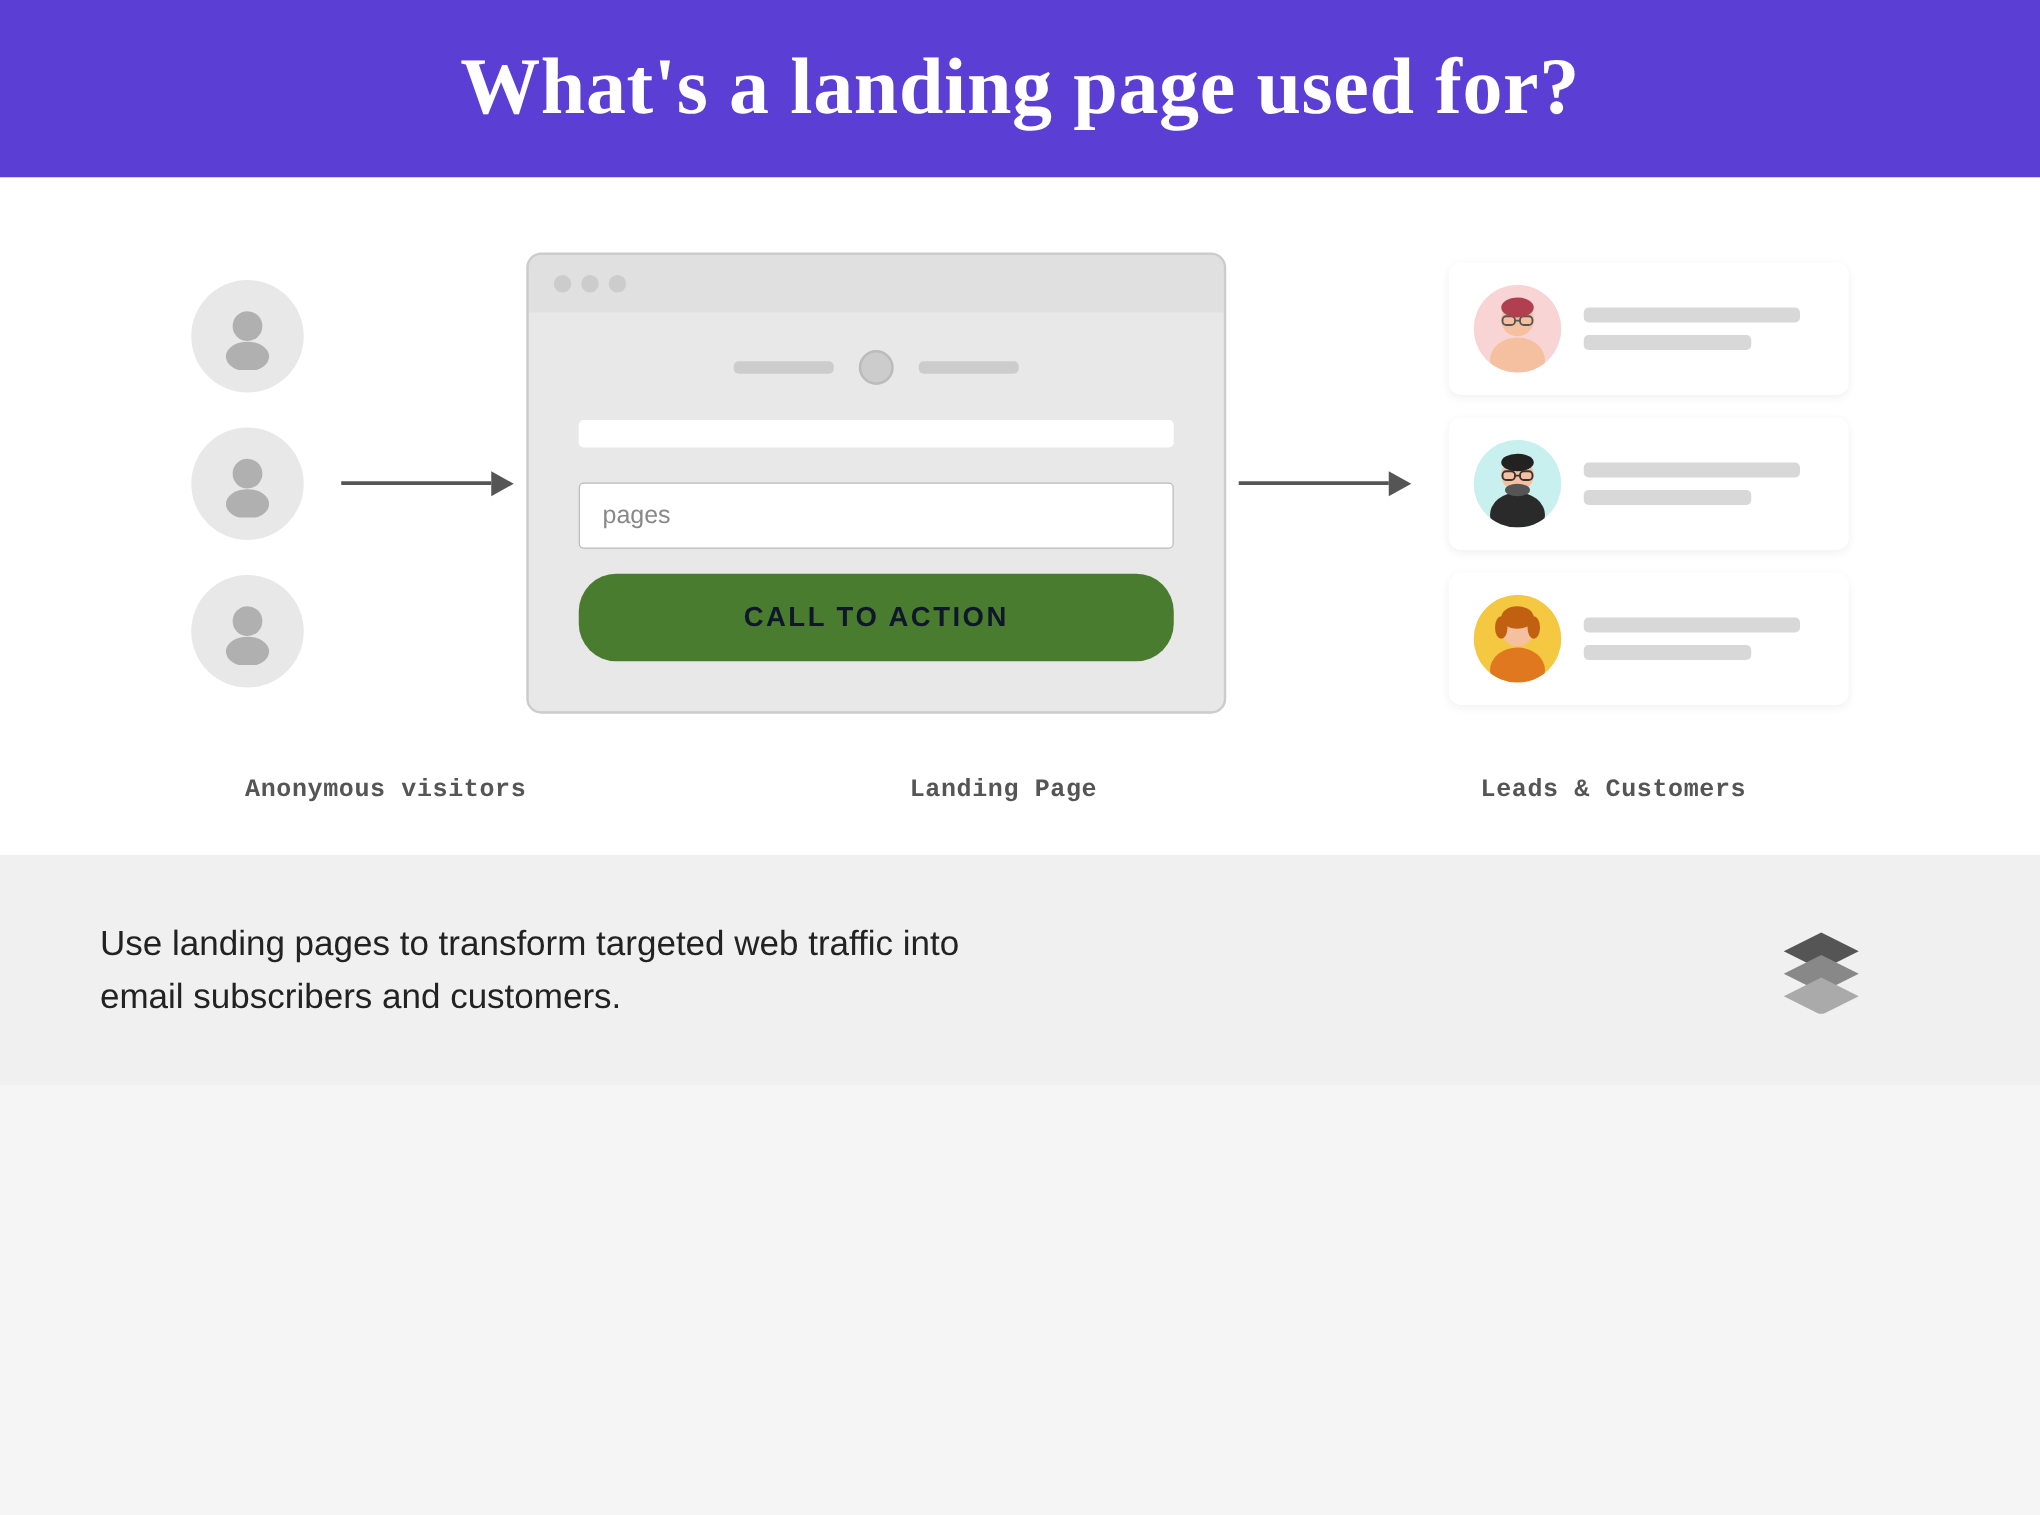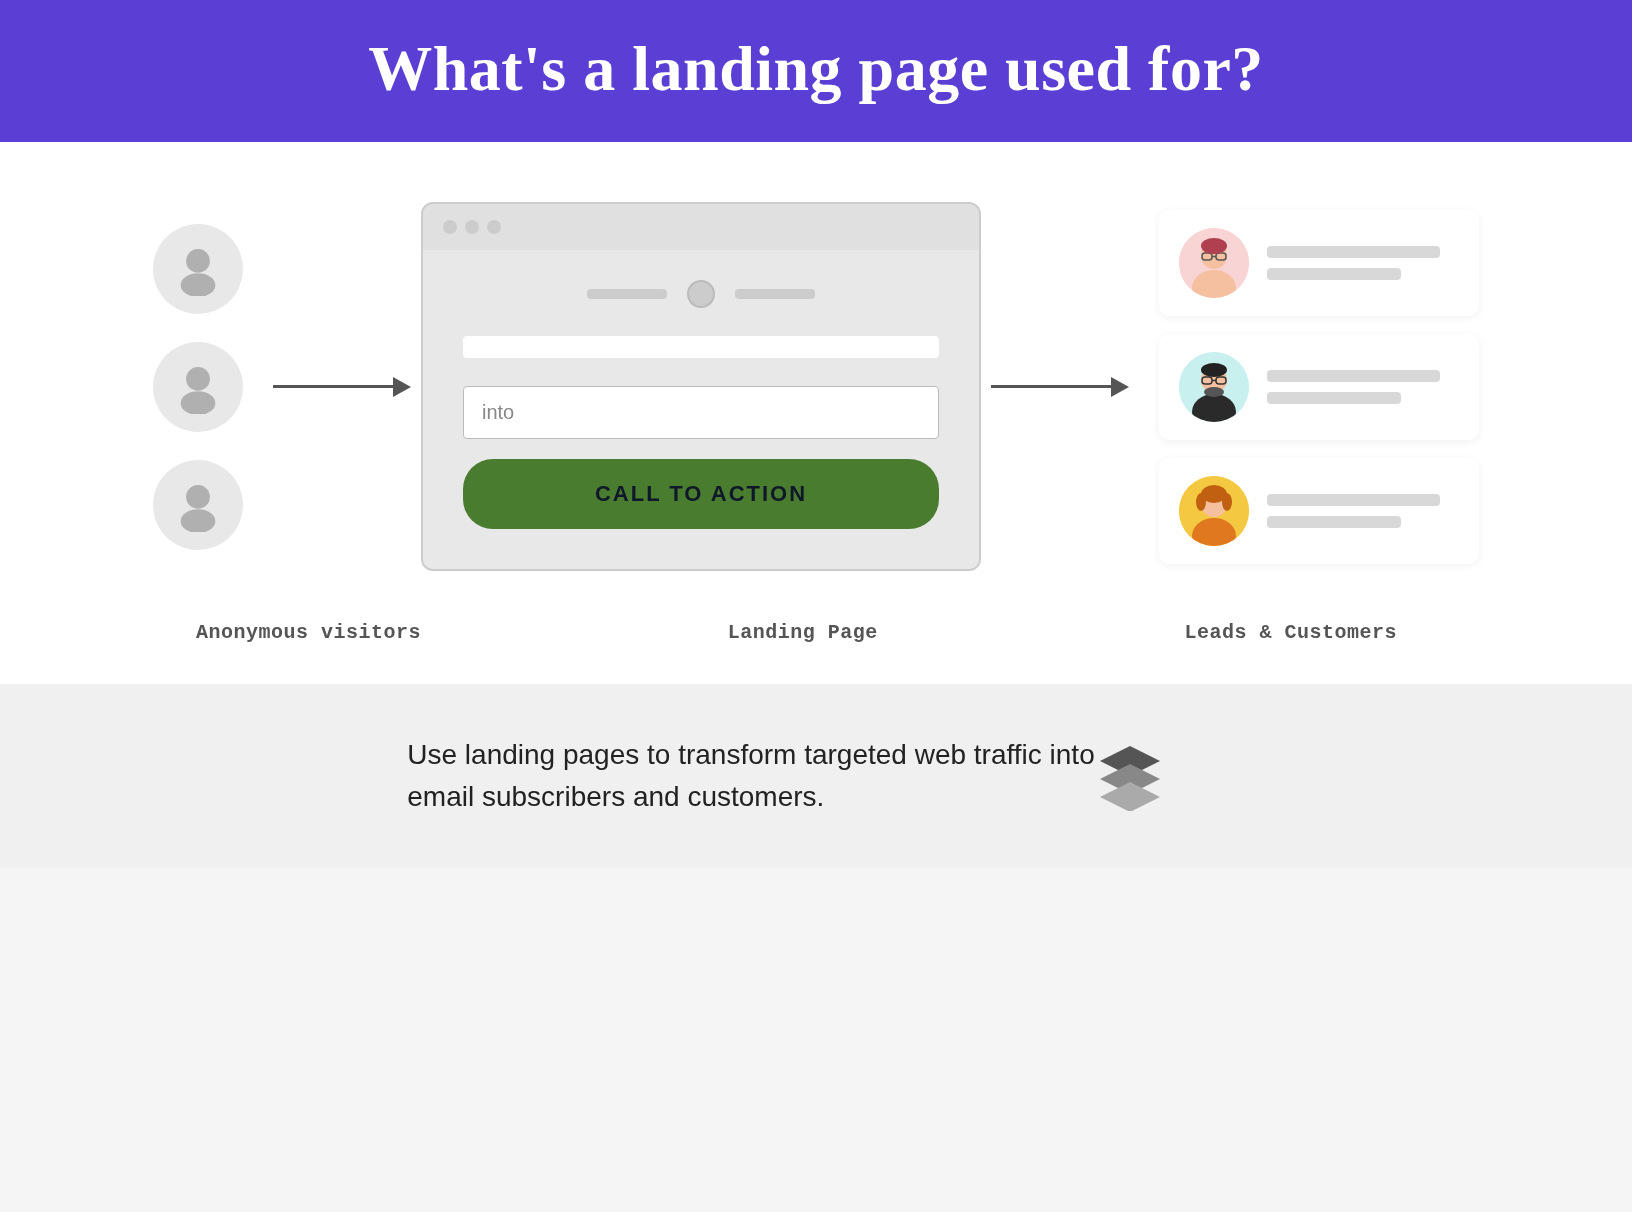--- a/index.html
+++ b/index.html
@@ -274,21 +274,21 @@
     .label-page { margin-left: 0; }
     .label-leads { margin-right: 69px; }
 
     
     .bottom-section {
       background: #f0f0f0;
       width: 100%;
       padding: 50px 80px 50px;
       display: flex;
       align-items: center;
-      justify-content: center;
+      justify-content: space-between;
     }
 
     .bottom-text {
       font-family: 'Arial', sans-serif;
       font-size: 28px;
       color: #222;
       line-height: 1.5;
       max-width: 700px;
     }
 
@@ -350,21 +350,21 @@
         
         <div class="nav-placeholder">
           <div class="nav-line"></div>
           <div class="nav-dot"></div>
           <div class="nav-line"></div>
         </div>
         
         <div class="title-bar-placeholder"></div>
         
         <div class="email-input-mock">
-          <span>into</span>
+          <span>pages</span>
         </div>
         
         <button class="cta-button">CALL TO ACTION</button>
       </div>
     </div>
 
     <div class="arrow-container">
       <div class="arrow">
         <div class="arrow-line"></div>
         <div class="arrow-head"></div>

